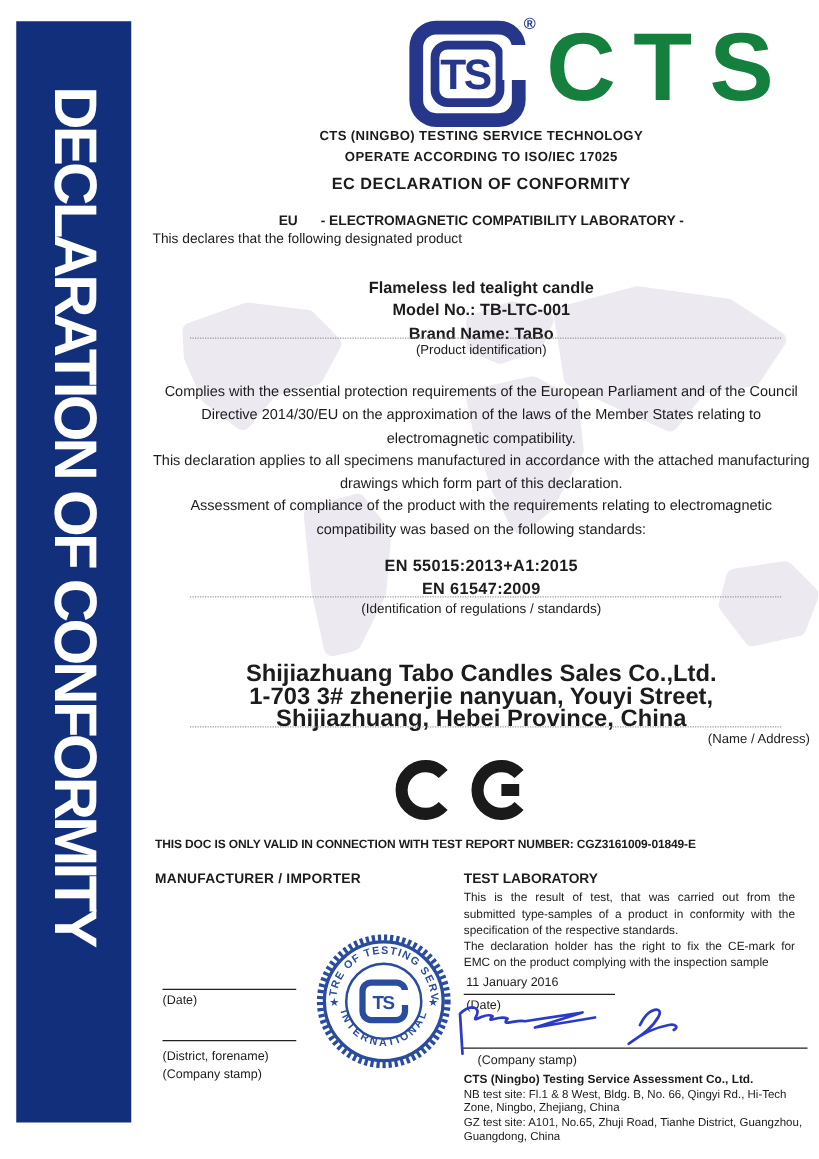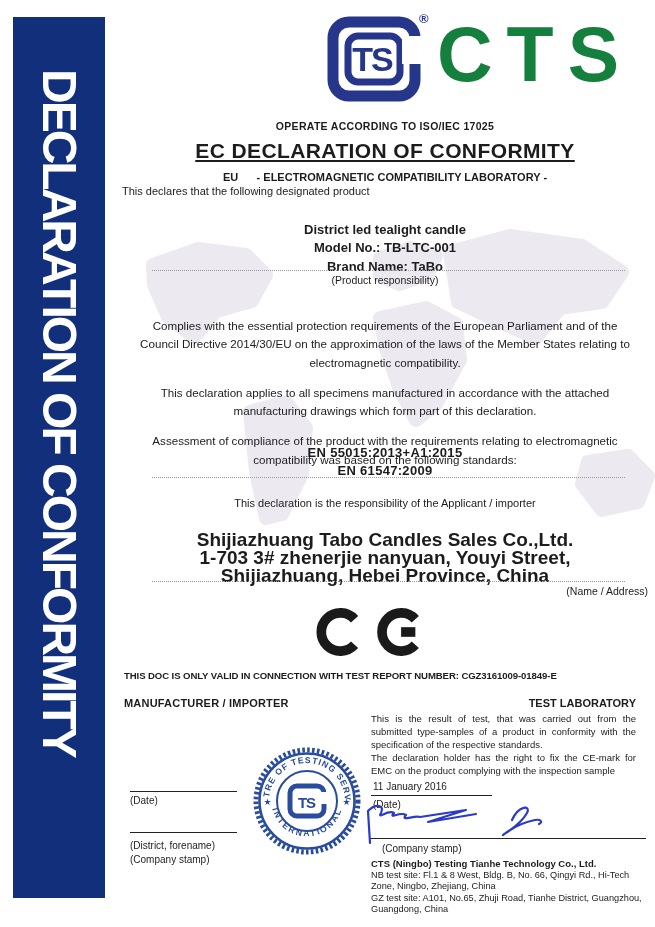--- a/index.html
+++ b/index.html
@@ -24,47 +24,47 @@
 
   
   #brand-word { left:437px; top:16px; font-size:77px; font-weight:bold;
     letter-spacing:14px; color:#15803d; line-height:77px; }
   #reg-mark { left:419px; top:11px; font-size:13px; font-weight:bold; color:#26368b; }
 
   .center-col { left:122px; width:526px; text-align:center; }
   .b { font-weight:bold; }
   #org1 { top:103px; font-size:10.5px; letter-spacing:.3px; }
   #org2 { top:120px; font-size:10.5px; letter-spacing:.3px; }
-  #doc-title { top:139px; font-size:21px; letter-spacing:.4px;text-decoration:underline; }
+  #doc-title { top:139px; font-size:13px; letter-spacing:.4px; }
   #directive { top:171px; font-size:11px; white-space:pre; }
   #declares { left:122px; top:185px; font-size:11px; }
 
   #product { top:221px; font-size:13px; line-height:18.3px; }
   .dotted { border-top:1.5px dotted #9a9a9a; height:0; }
   #product-divider { left:152px; top:270px; width:473px; }
   #product-caption { top:274px; font-size:10.5px; }
 
   #compliance { top:305px; font-size:11.6px; line-height:18.3px; }
-  #compliance p { margin:12px; }
+  #compliance p { margin:0; }
 
   #standards { top:444px; font-size:13px; letter-spacing:.3px; line-height:18px; }
   #standards-divider { left:152px; top:477px; width:473px; }
   #standards-caption { top:481px; font-size:10.8px; }
   #responsibility { top:497px; font-size:11px; }
 
   #applicant { top:531px; font-size:19px; line-height:18.2px; }
   #applicant-divider { left:152px; top:581px; width:473px; }
   #applicant-caption { top:585px; font-size:10.5px;text-align:right; }
 
   #ce-svg { left:316px; top:605px; }
 
   #validity { left:124px; top:670px; width:530px; font-size:9.6px; letter-spacing:-.1px; }
 
   #mfr-heading { left:124px; top:697px; font-size:11px; letter-spacing:.2px; }
-  #lab-heading { left:371px; top:697px; width:265px; text-align:right; font-size:11px; }
+  #lab-heading { left:371px; top:697px; width:265px; text-align:left; font-size:11px; }
   #lab-body { left:371px; top:712px; width:265px; font-size:9.5px; line-height:13.1px; text-align:justify; }
   #lab-body p { margin:0; }
 
   .rule { border-top:1.5px solid #222; height:0; }
   #l-date-rule { left:130px; top:791px; width:107px; }
   #l-date-label { left:130px; top:795px; font-size:10px; }
   #l-surname-rule { left:130px; top:832px; width:107px; }
   #l-surname-label { left:130px; top:840px; font-size:10px; }
   #l-stamp-label { left:130px; top:854px; font-size:10px; }
 
@@ -106,45 +106,46 @@
   <svg class="abs z" style="left:326px; top:16px;" width="96" height="86" viewBox="0 0 96 86">
     <rect x="7" y="6" width="82" height="74" rx="16" fill="none" stroke="#26368b" stroke-width="11"></rect>
     <rect x="22" y="20" width="52" height="46" rx="10" fill="none" stroke="#26368b" stroke-width="7"></rect>
     <rect x="28" y="26" width="40" height="34" fill="#ffffff"></rect>
     <rect x="76" y="20" width="22" height="28" fill="#ffffff"></rect>
     <text x="46" y="55" text-anchor="middle" font-family="Liberation Sans, sans-serif" font-size="34" font-weight="bold" letter-spacing="-2" fill="#26368b">TS</text>
   </svg>
   <div id="reg-mark" class="abs z">®</div>
   <div id="brand-word" class="abs z">CTS</div>
 
+  <div id="org1" class="abs z center-col b">CTS (NINGBO) TESTING SERVICE TECHNOLOGY</div>
   <div id="org2" class="abs z center-col b">OPERATE ACCORDING TO ISO/IEC 17025</div>
   <div id="doc-title" class="abs z center-col b">EC DECLARATION OF CONFORMITY</div>
   <div id="directive" class="abs z center-col b">EU      - ELECTROMAGNETIC COMPATIBILITY LABORATORY -</div>
   <div id="declares" class="abs z">This declares that the following designated product</div>
 
   <div id="product" class="abs z center-col b">
-    <div>District led tealight candle</div>
+    <div>Flameless led tealight candle</div>
     <div>Model No.: TB-LTC-001</div>
     <div>Brand Name: TaBo</div>
   </div>
   <div id="product-divider" class="abs z dotted"></div>
-  <div id="product-caption" class="abs z center-col">(Product responsibility)</div>
+  <div id="product-caption" class="abs z center-col">(Product identification)</div>
 
   <div id="compliance" class="abs z center-col">
     <p>Complies with the essential protection requirements of the European Parliament and of the Council Directive 2014/30/EU on the approximation of the laws of the Member States relating to electromagnetic compatibility.</p>
     <p>This declaration applies to all specimens manufactured in accordance with the attached manufacturing drawings which form part of this declaration.</p>
     <p>Assessment of compliance of the product with the requirements relating to electromagnetic compatibility was based on the following standards:</p>
   </div>
 
   <div id="standards" class="abs z center-col b">
     <div>EN 55015:2013+A1:2015</div>
     <div>EN 61547:2009</div>
   </div>
   <div id="standards-divider" class="abs z dotted"></div>
-  <div id="responsibility" class="abs z center-col">This declaration is the responsibility of the Applicant / importer</div>
+  <div id="standards-caption" class="abs z center-col">(Identification of regulations / standards)</div>
 
   <div id="applicant" class="abs z center-col b">
     <div>Shijiazhuang Tabo Candles Sales Co.,Ltd.</div>
     <div>1-703 3# zhenerjie nanyuan, Youyi Street,</div>
     <div>Shijiazhuang, Hebei Province, China</div>
   </div>
   <div id="applicant-divider" class="abs z dotted"></div>
   <div id="applicant-caption" class="abs z center-col">(Name / Address)</div>
 
   <svg id="ce-svg" class="abs z" width="115" height="54" viewBox="0 0 125 58">
@@ -199,18 +200,18 @@
     <g fill="none" stroke="#2b3bc8" stroke-width="2.2" stroke-linecap="round" stroke-linejoin="round">
       <path d="M8 44 L6 12 C14 4 23 6 19 14 C15 21 26 10 32 14 C26 21 38 12 44 16 C38 23 52 16 58 18 L104 11 L66 23 L114 15"></path>
       <path d="M150 21 C157 6 169 6 165 14 C159 25 148 31 141 36 C150 29 162 23 173 21 C179 20 181 23 177 25"></path>
     </g>
   </svg>
 
   <div id="r-stamp-rule" class="abs z rule"></div>
   <div id="r-stamp-label" class="abs z">(Company stamp)</div>
 
   <div id="footer" class="abs z">
-    <p class="co">CTS (Ningbo) Testing Tianhe Technology Co., Ltd.</p>
+    <p class="co">CTS (Ningbo) Testing Service Assessment Co., Ltd.</p>
     <p>NB test site: Fl.1 &amp; 8 West, Bldg. B, No. 66, Qingyi Rd., Hi-Tech Zone, Ningbo, Zhejiang, China</p>
     <p>GZ test site: A101, No.65, Zhuji Road, Tianhe District, Guangzhou, Guangdong, China</p>
   </div>
 
 </div>
 
 </body></html>

